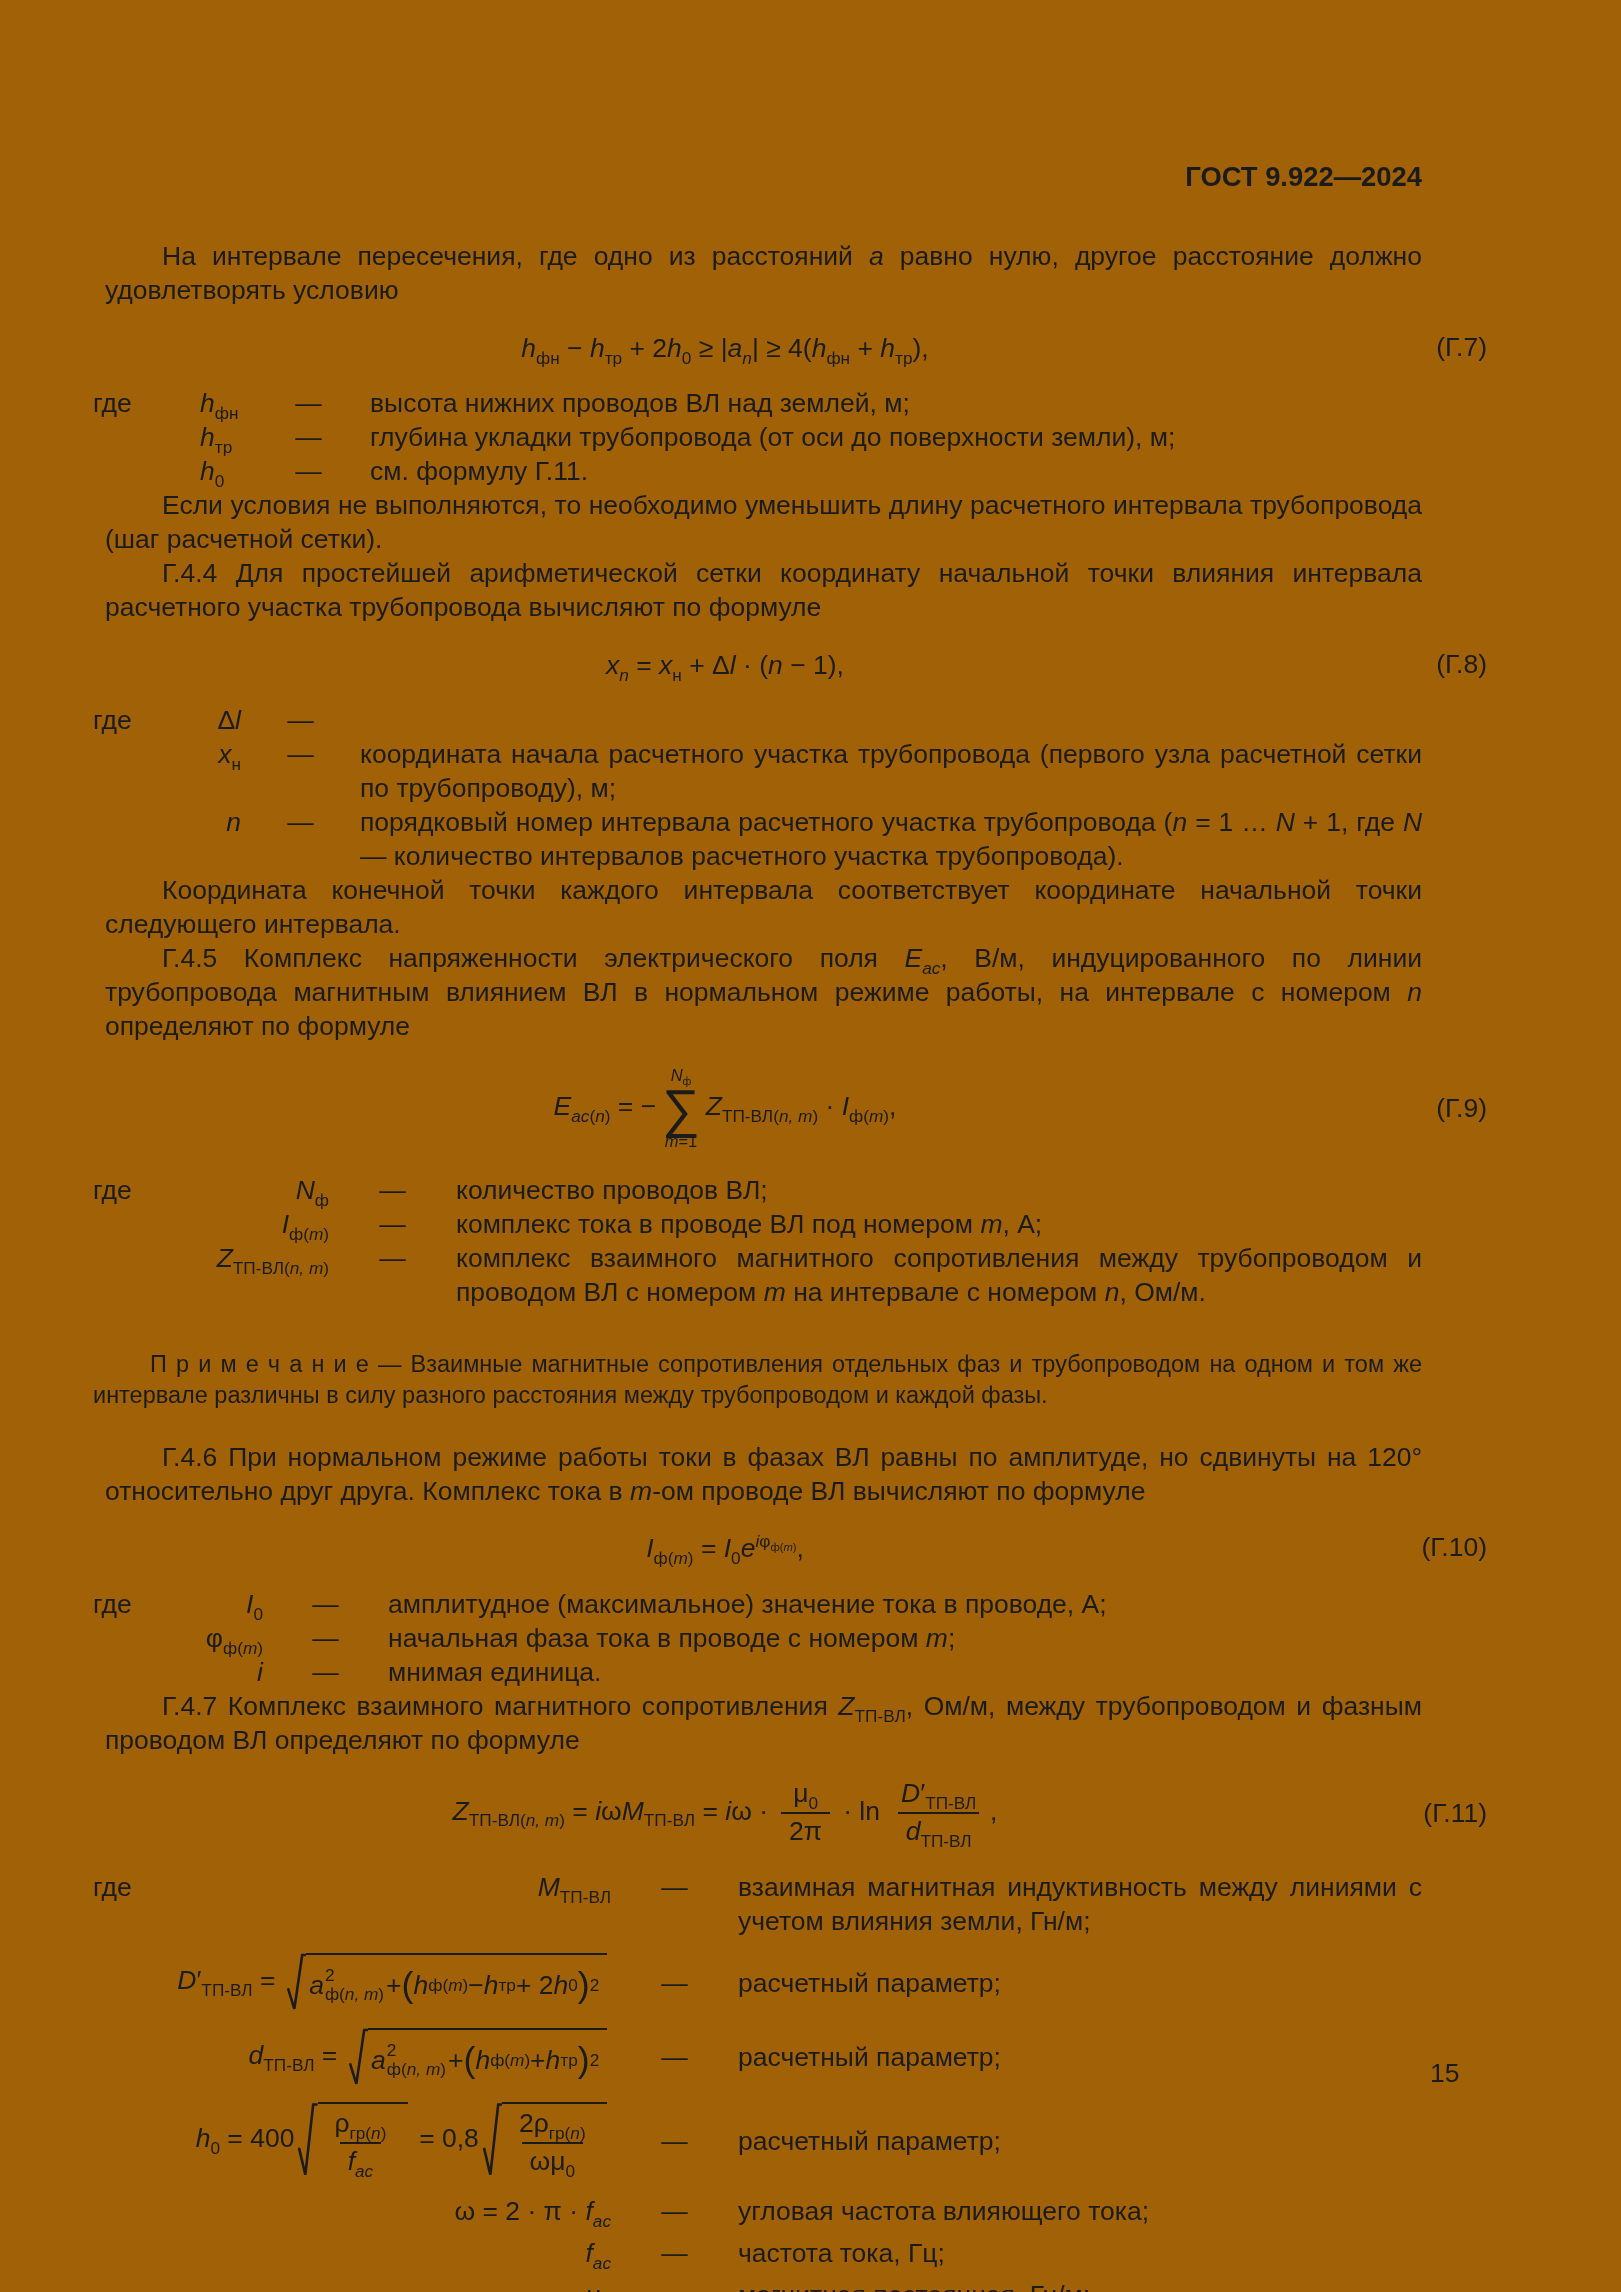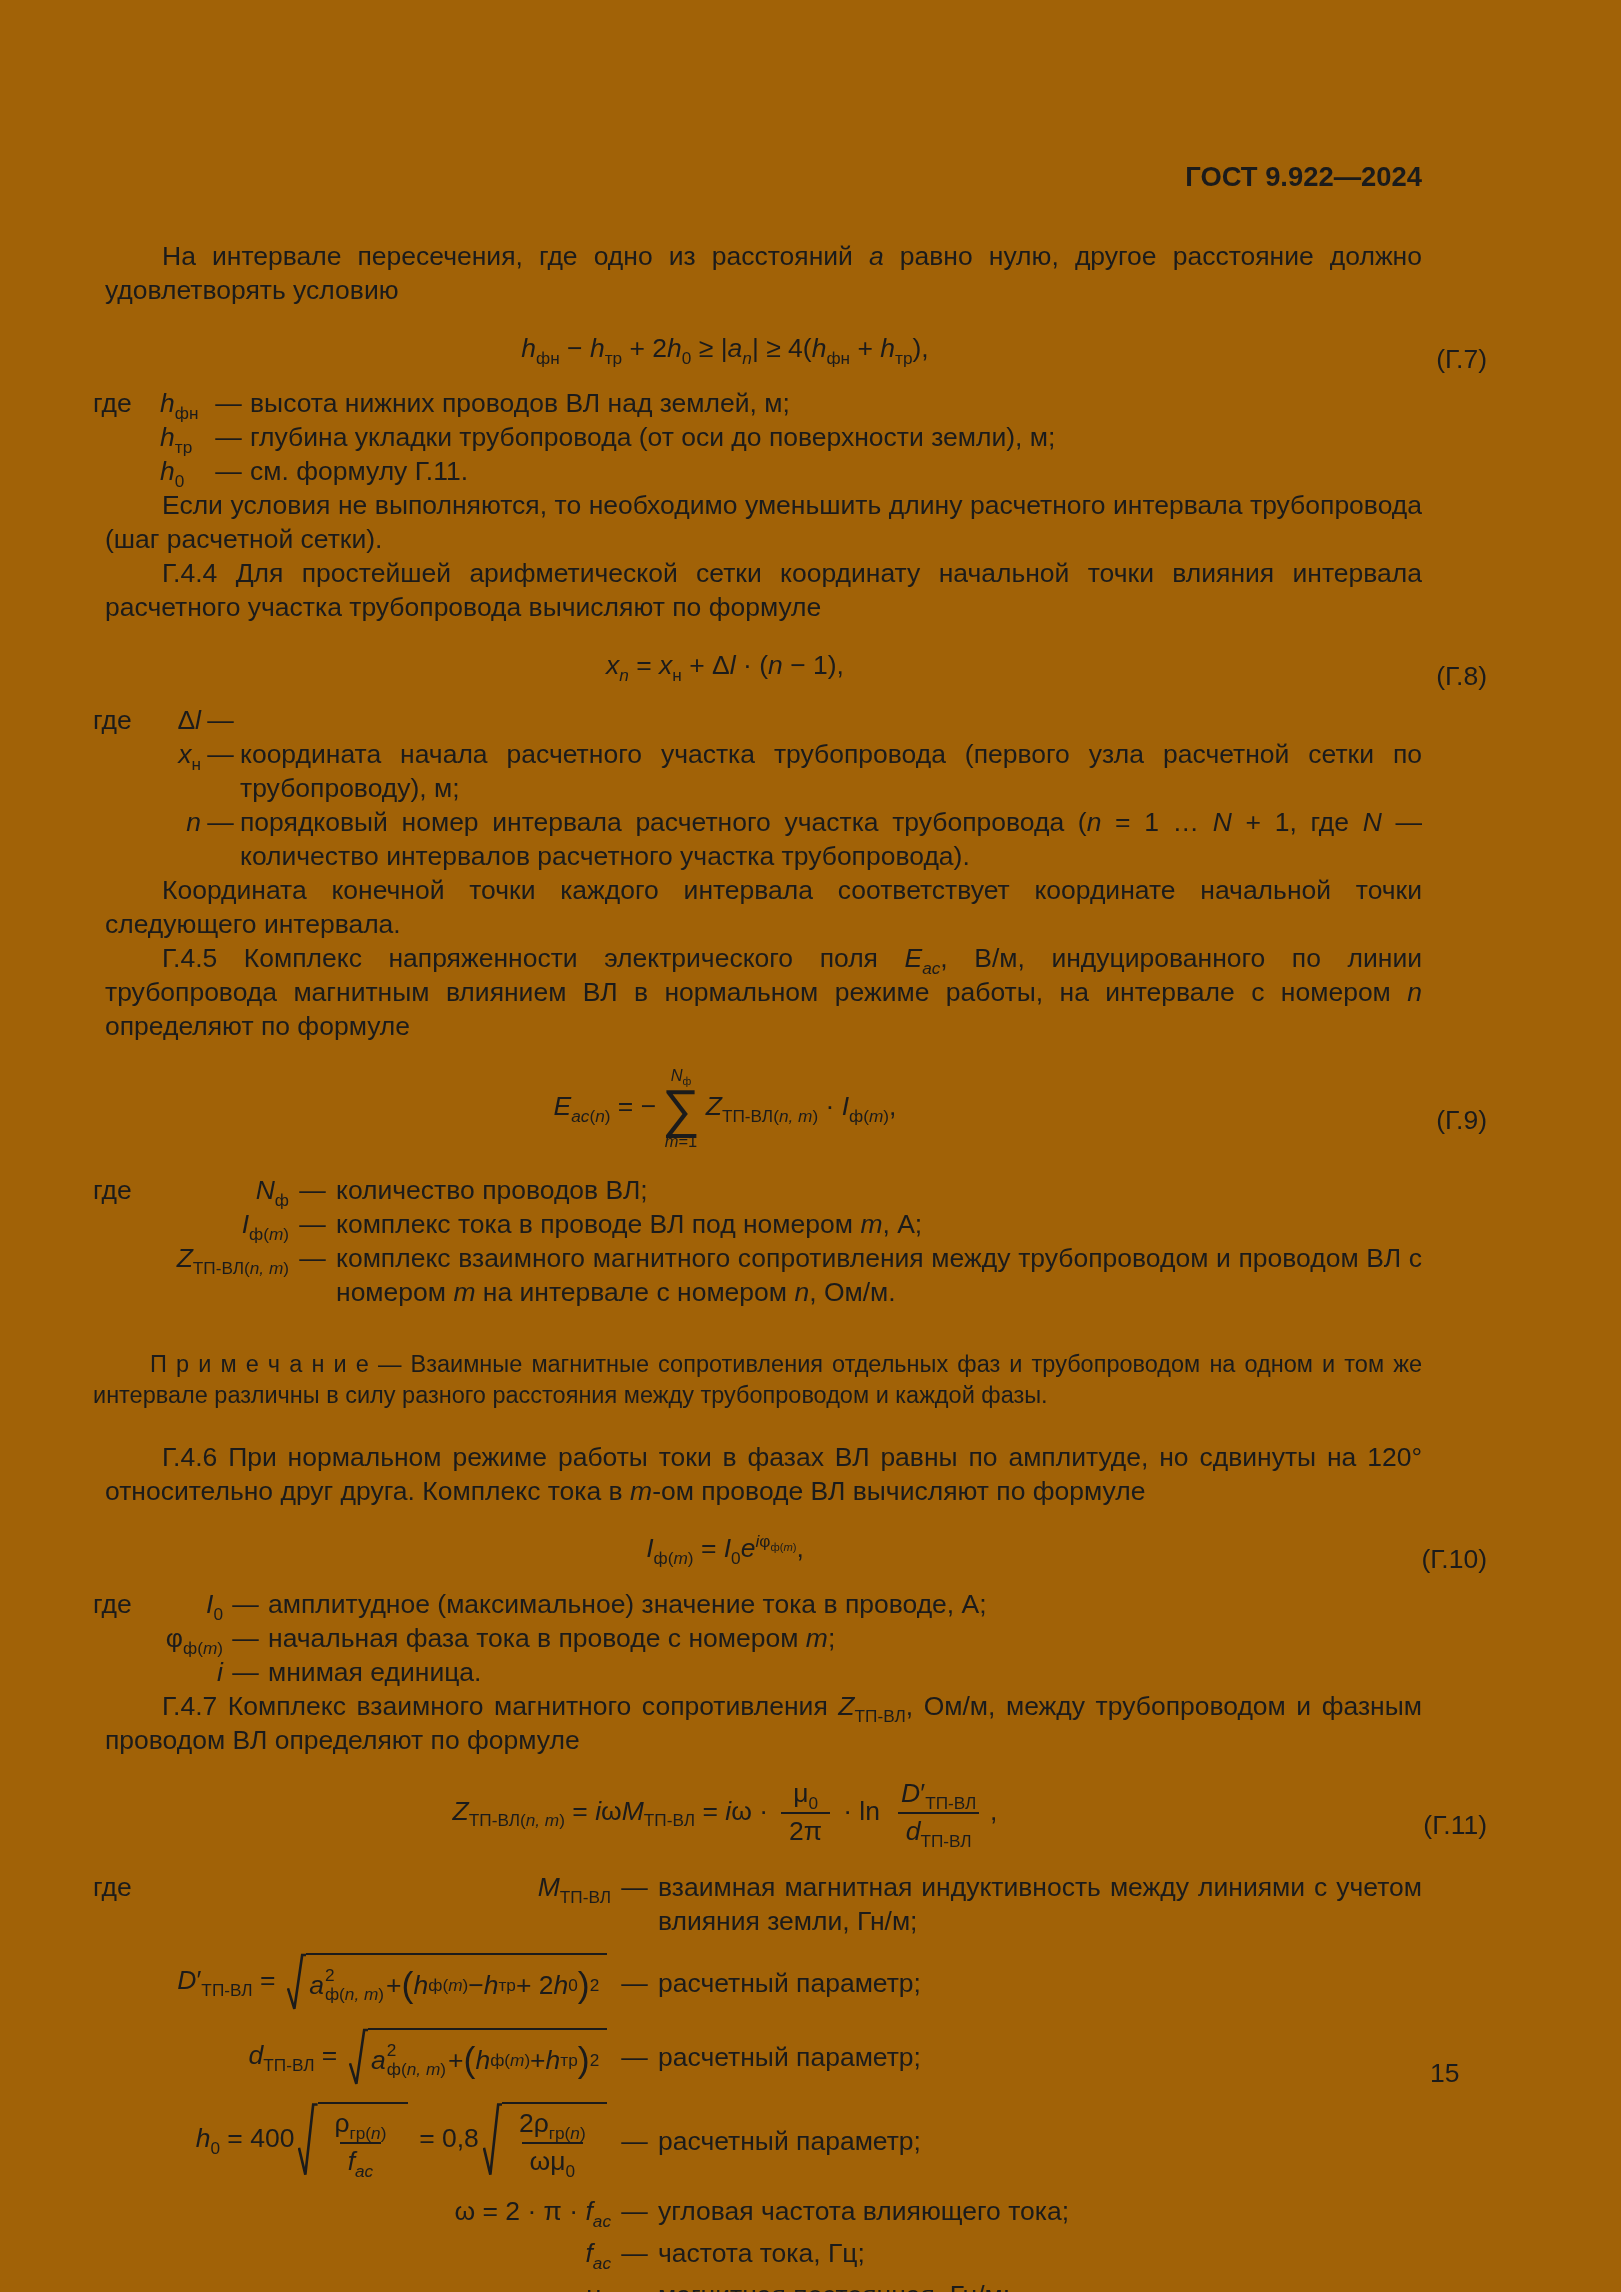--- a/index.html
+++ b/index.html
@@ -10,21 +10,21 @@
   .content{position:absolute;left:93px;top:160px;width:1329px;}
   .doc-number{font-weight:700;font-size:27.4px;text-align:right;margin:0 0 45px;}
   p{margin:0;}
   .para{text-align:justify;margin-left:12px;}
   .para.ind{text-indent:57px;}
   .note{font-size:23.5px;line-height:31px;margin:40px 0 29px;text-indent:57px;text-align:justify;}
 
   
   .frow{position:relative;margin:21.6px 0;text-align:center;padding-right:65px;}
   .fmath{display:inline-block;vertical-align:middle;white-space:nowrap;}
-  .fnum{position:absolute;right:-65px;top:50%;transform:translateY(-50%);margin-top:12px;}
+  .fnum{position:absolute;right:-65px;top:50%;transform:translateY(-50%);}
 
   
   i,.it{font-style:italic;}
   sub,sup{line-height:0;font-size:65%;}
   sub{vertical-align:-0.38em;}
   sup{vertical-align:0.6em;}
   .big{font-size:135%;line-height:0;vertical-align:-0.1em;}
   .ss{display:inline-flex;flex-direction:column;align-items:flex-start;vertical-align:middle;
       font-size:65%;line-height:1.1;margin:0 2px 0 1px;}
   .frac{display:inline-flex;flex-direction:column;align-items:center;vertical-align:middle;
@@ -35,21 +35,21 @@
   .radsvg{width:19.6px;flex:0 0 19.6px;height:auto;display:block;}
   .rb{display:inline-flex;align-items:center;border-top:2.5px solid currentColor;
       padding:3.9px 7.8px 1px 2.9px;white-space:nowrap;}
   .sum{display:inline-flex;flex-direction:column;align-items:center;vertical-align:middle;
        margin:0 5.9px;line-height:1;}
   .sum .lim{font-size:62%;line-height:1.25;}
   .sum .sig{font-size:200%;line-height:0.85;}
 
   
   .dl{margin:0;}
-  .dlrow{display:grid;align-items:baseline;}
+  .dlrow{display:grid;align-items:baseline;gap:40px;}
   .dl1 .dlrow{grid-template-columns:67px 47px 43px 1fr;}
   .dl2 .dlrow{grid-template-columns:67px 41px 39px 1fr;}
   .dl3 .dlrow{grid-template-columns:67px 129px 47px 1fr;}
   .dl4 .dlrow{grid-template-columns:67px 63px 45px 1fr;}
   .dl5 .dlrow{grid-template-columns:518px 47px 1fr;position:relative;margin-bottom:7.8px;}
   .dl5 .dlrow.c{align-items:center;margin:15.7px 0;}
   .dl5 .lead{position:absolute;left:0;top:0;}
   .term{justify-self:start;white-space:nowrap;}
   .dl2 .term,.dl3 .term,.dl4 .term,.dl5 .term{justify-self:end;}
   .dash{text-align:center;}

